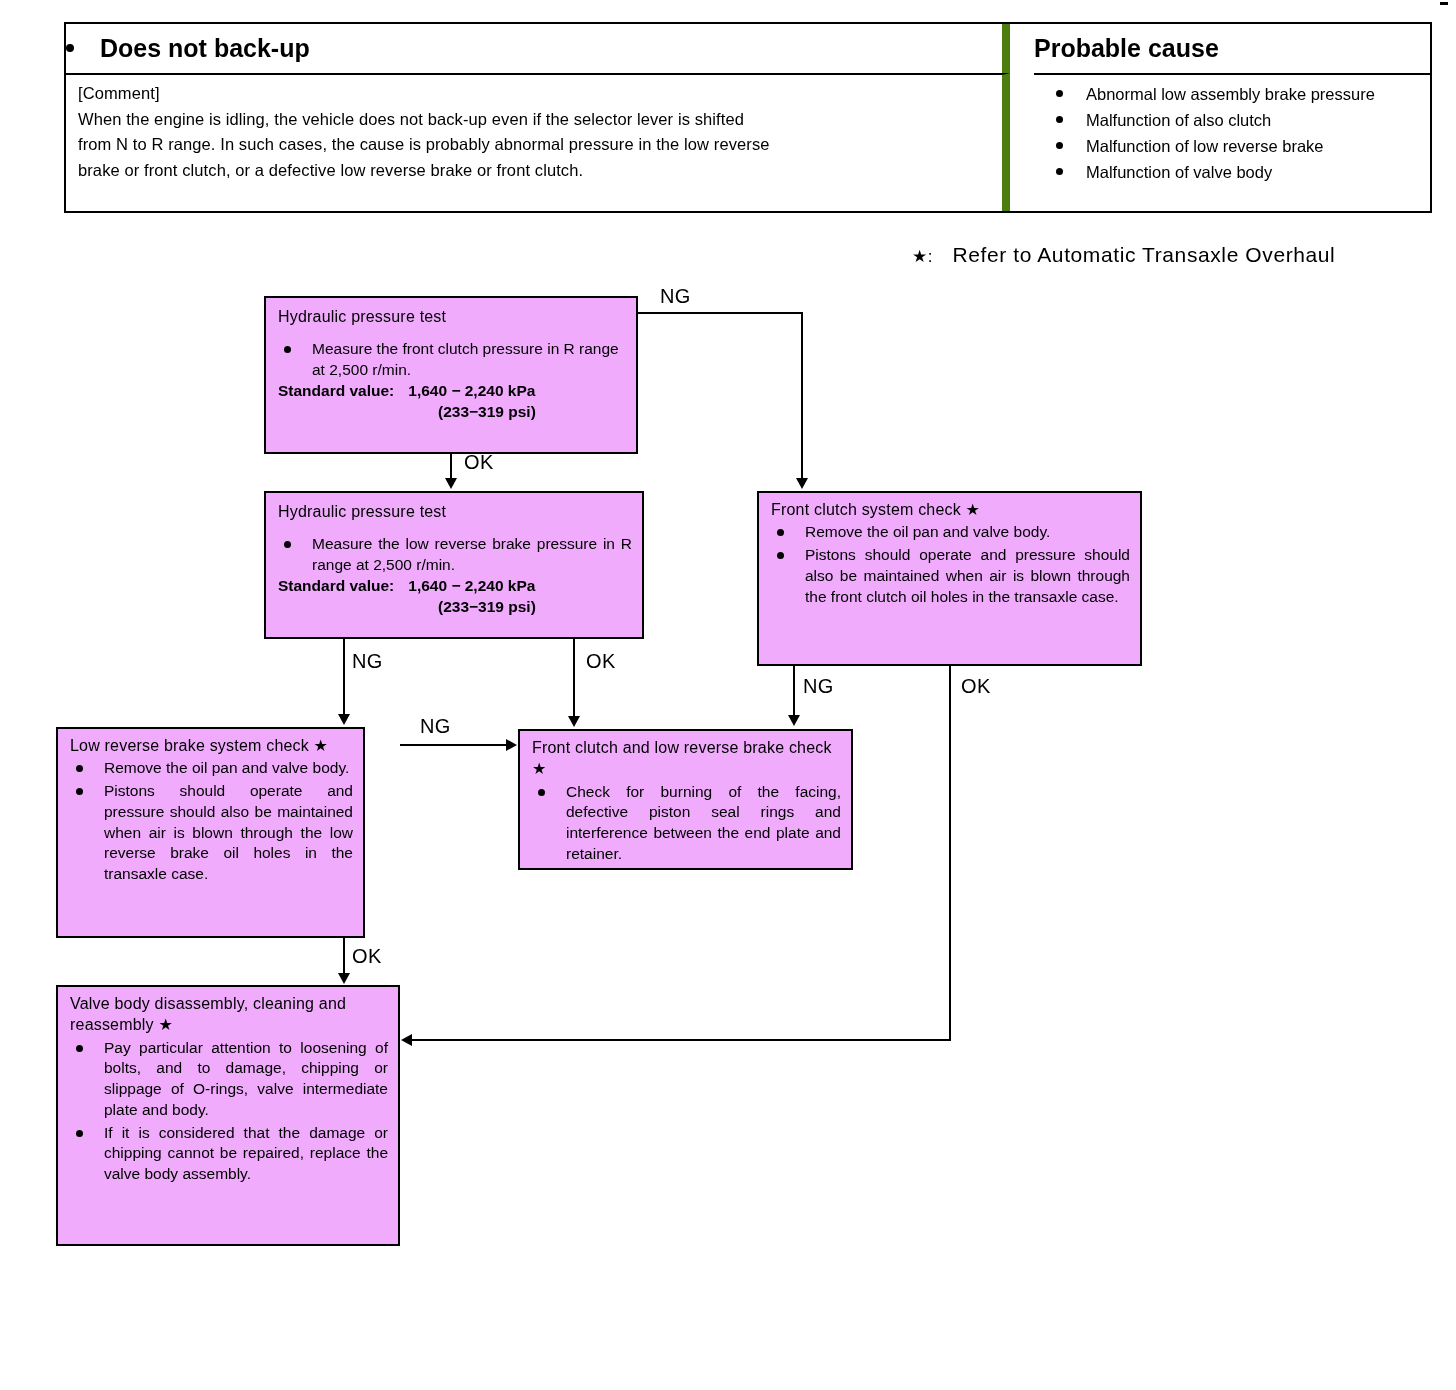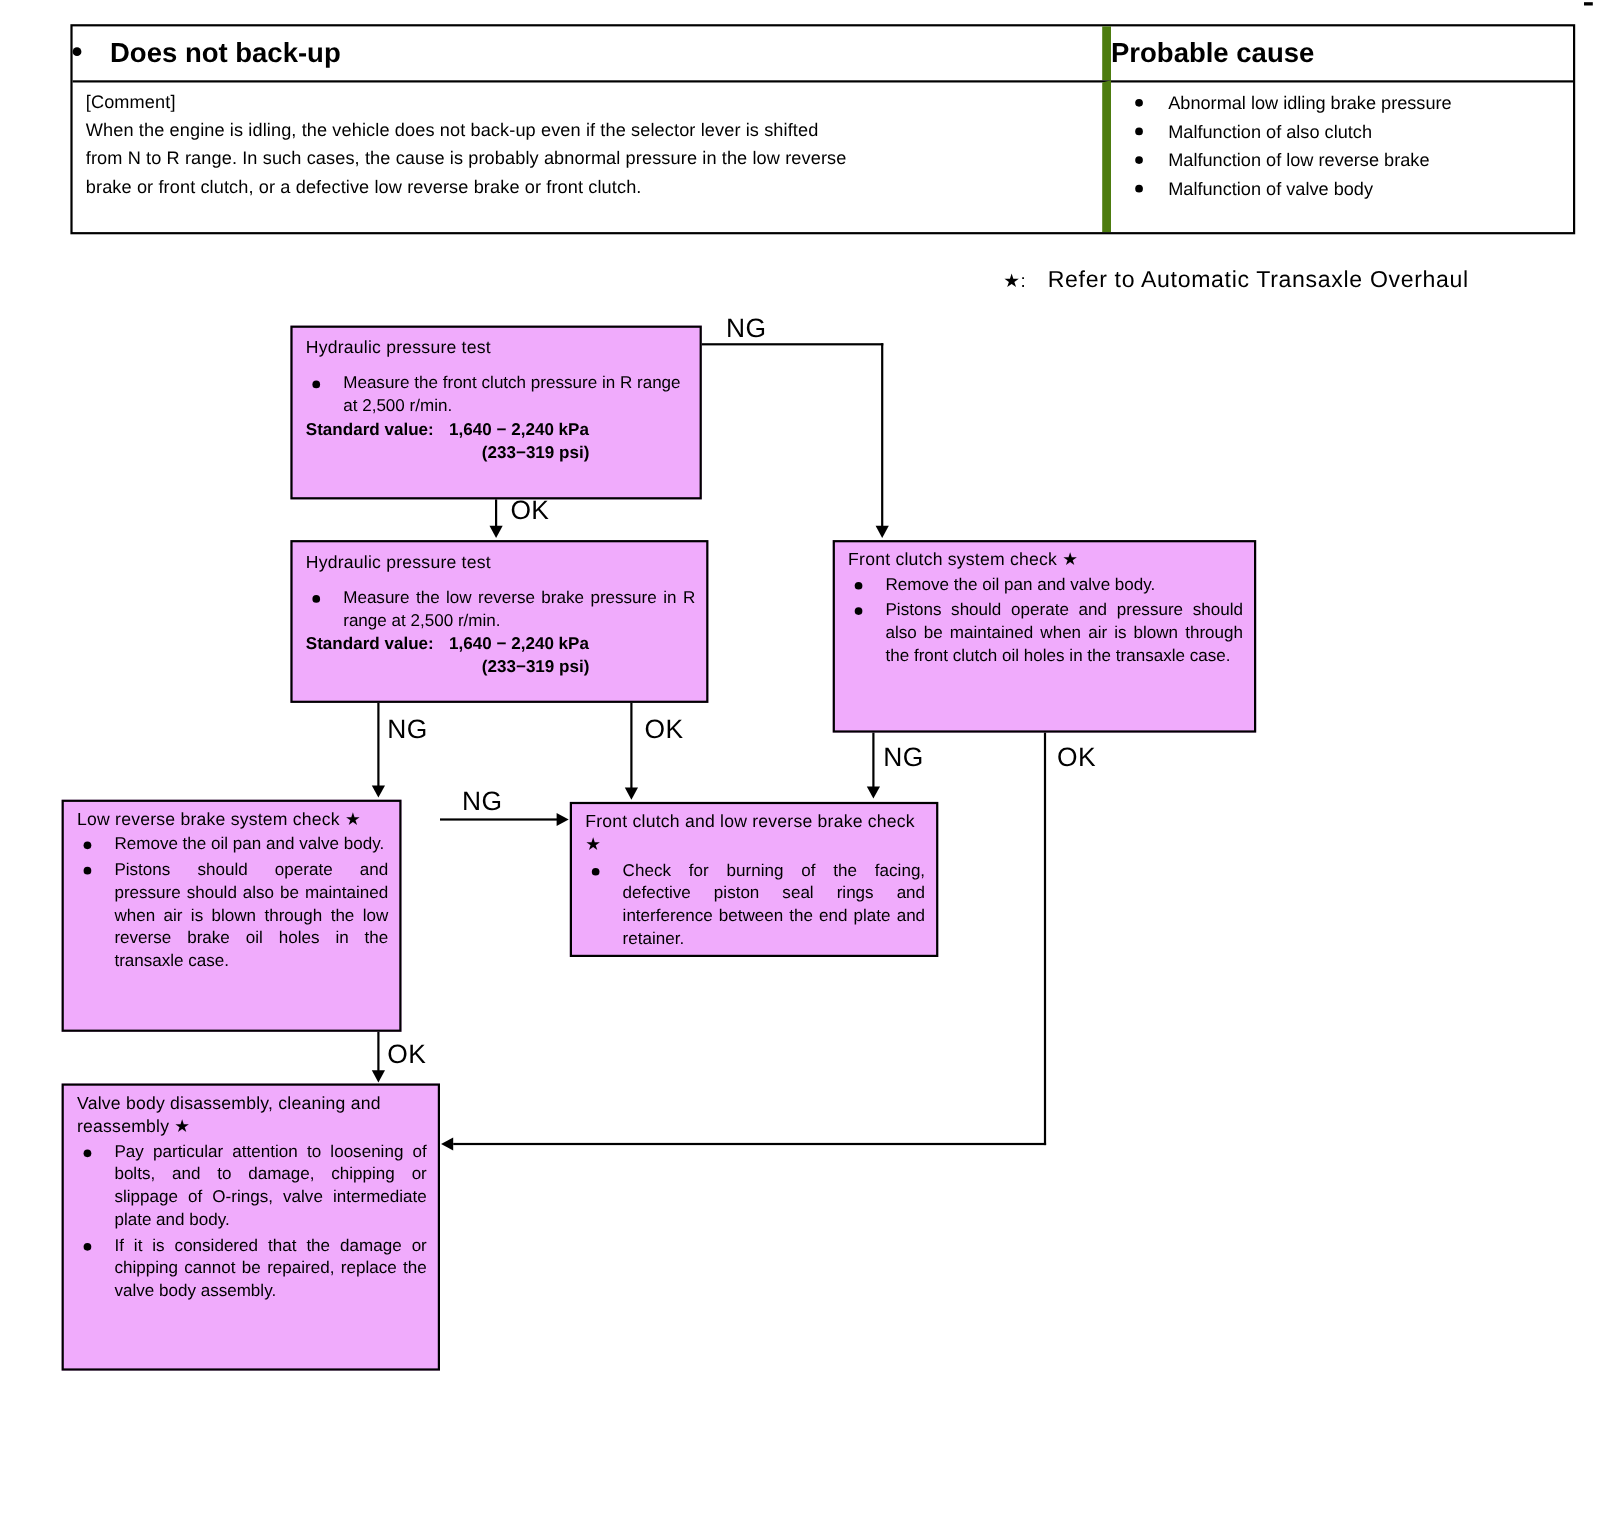--- a/index.html
+++ b/index.html
@@ -37,20 +37,21 @@
   .cell-left {
     width: 944px;
     box-sizing: border-box;
     border-right: 8px solid #4d7c0f;
     padding: 6px 12px 10px 12px;
   }
   .cell-right {
     flex: 1;
     box-sizing: border-box;
     padding: 6px 12px 10px 18px;
+    margin-left: 24px;
   }
   .sym-row.body .cell-left,
   .sym-row.body .cell-right {
     border-top: 2px solid #000;
   }
   .sym-title {
     display: flex;
     align-items: baseline;
     gap: 26px;
   }
@@ -175,21 +176,21 @@
   }
   .arrow-left {
     position: absolute;
     width: 0; height: 0;
     border-top: 6px solid transparent;
     border-bottom: 6px solid transparent;
     border-right: 11px solid #000;
   }
   .edge-label {
     position: absolute;
-    font-size: 24px;
+    font-size: 20px;
     letter-spacing: 0.4px;
     white-space: nowrap;
   }
   .tick-tr {
     position: absolute;
     width: 8px;
     height: 3px;
     background: #000;
   }
 </style>
@@ -213,21 +214,21 @@
   <div class="sym-row body">
     <div class="cell-left">
       <div class="cmt">[Comment]</div>
       <div class="cmt">When the engine is idling, the vehicle does not back-up even if the selector lever is shifted</div>
       <div class="cmt">from N to R range. In such cases, the cause is probably abnormal pressure in the low reverse</div>
       <div class="cmt">brake or front clutch, or a defective low reverse brake or front clutch.</div>
       <div style="height:18px"></div>
     </div>
     <div class="cell-right">
       <ul class="cause-list">
-        <li>Abnormal low idling brake pressure</li>
+        <li>Abnormal low assembly brake pressure</li>
         <li>Malfunction of also clutch</li>
         <li>Malfunction of low reverse brake</li>
         <li>Malfunction of valve body</li>
       </ul>
     </div>
   </div>
 </div>
 
 <div class="footnote">
   <span class="star">★:</span>

